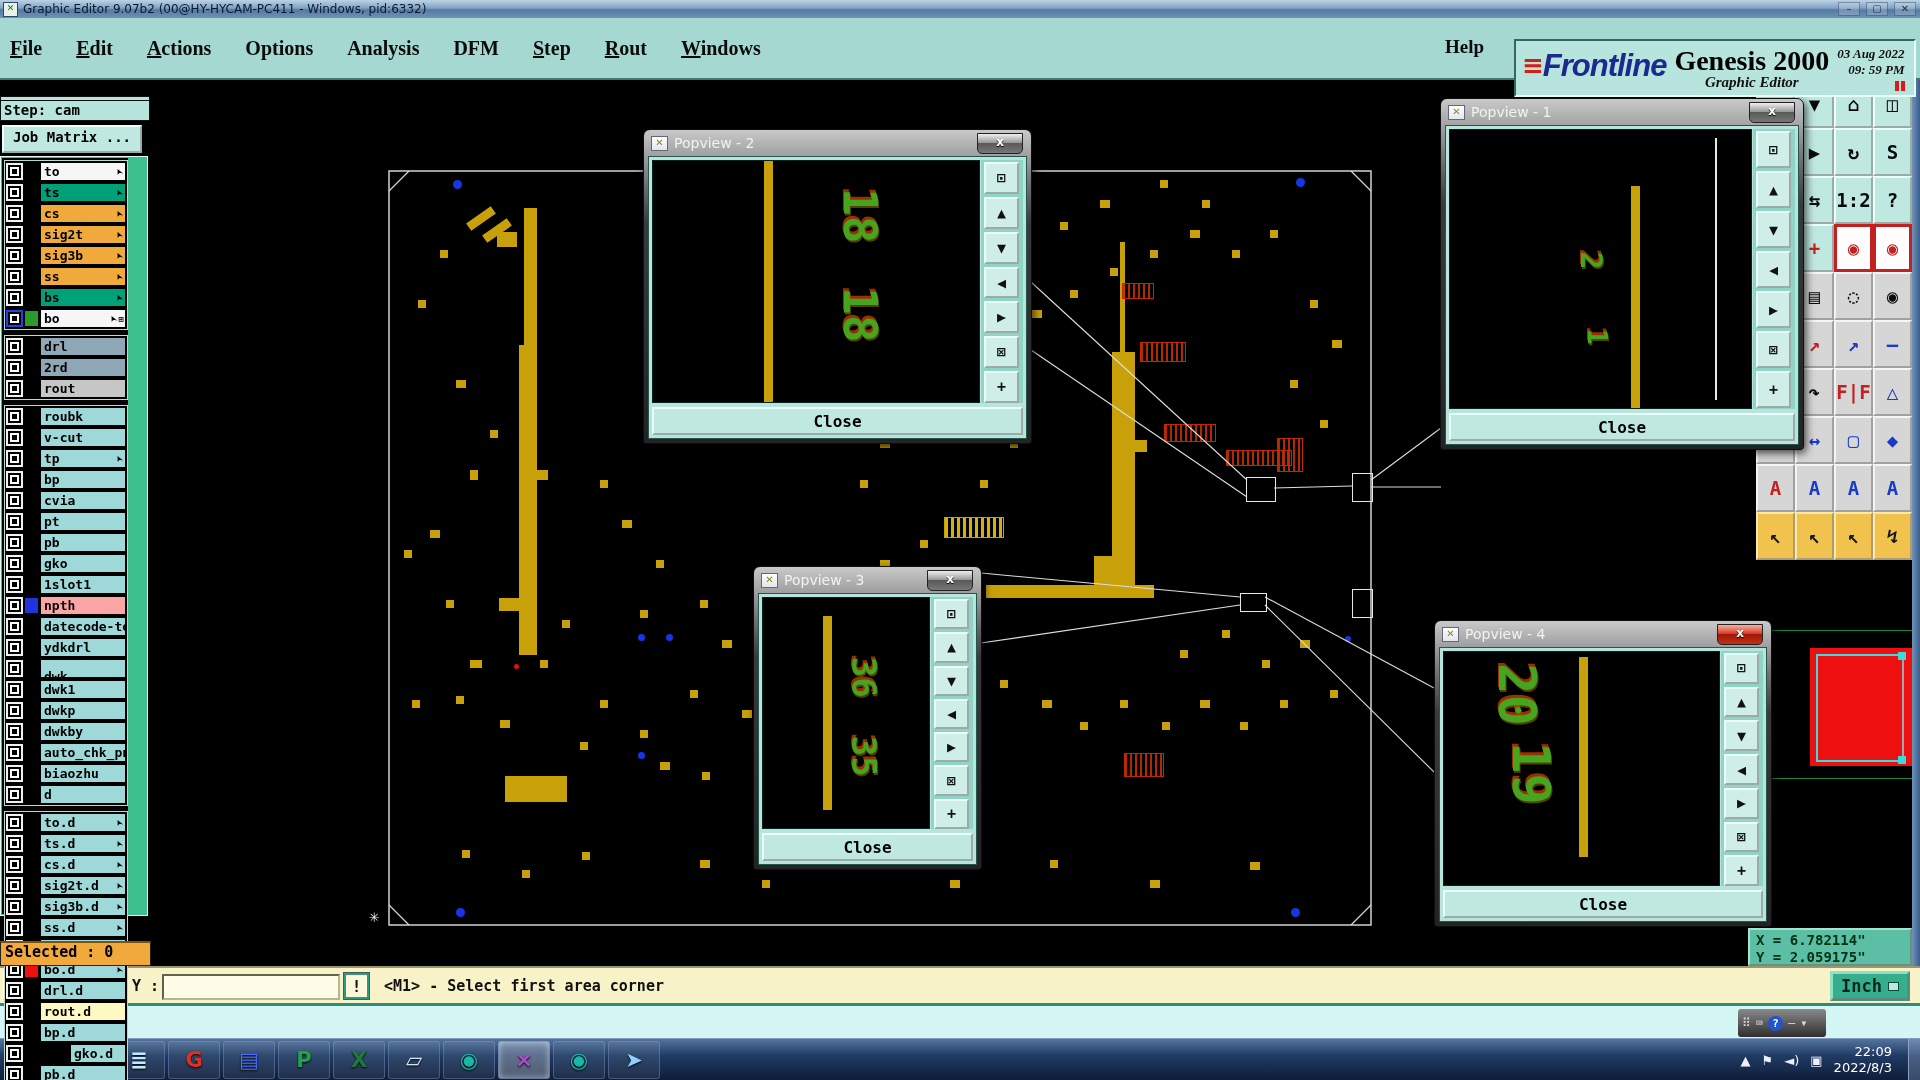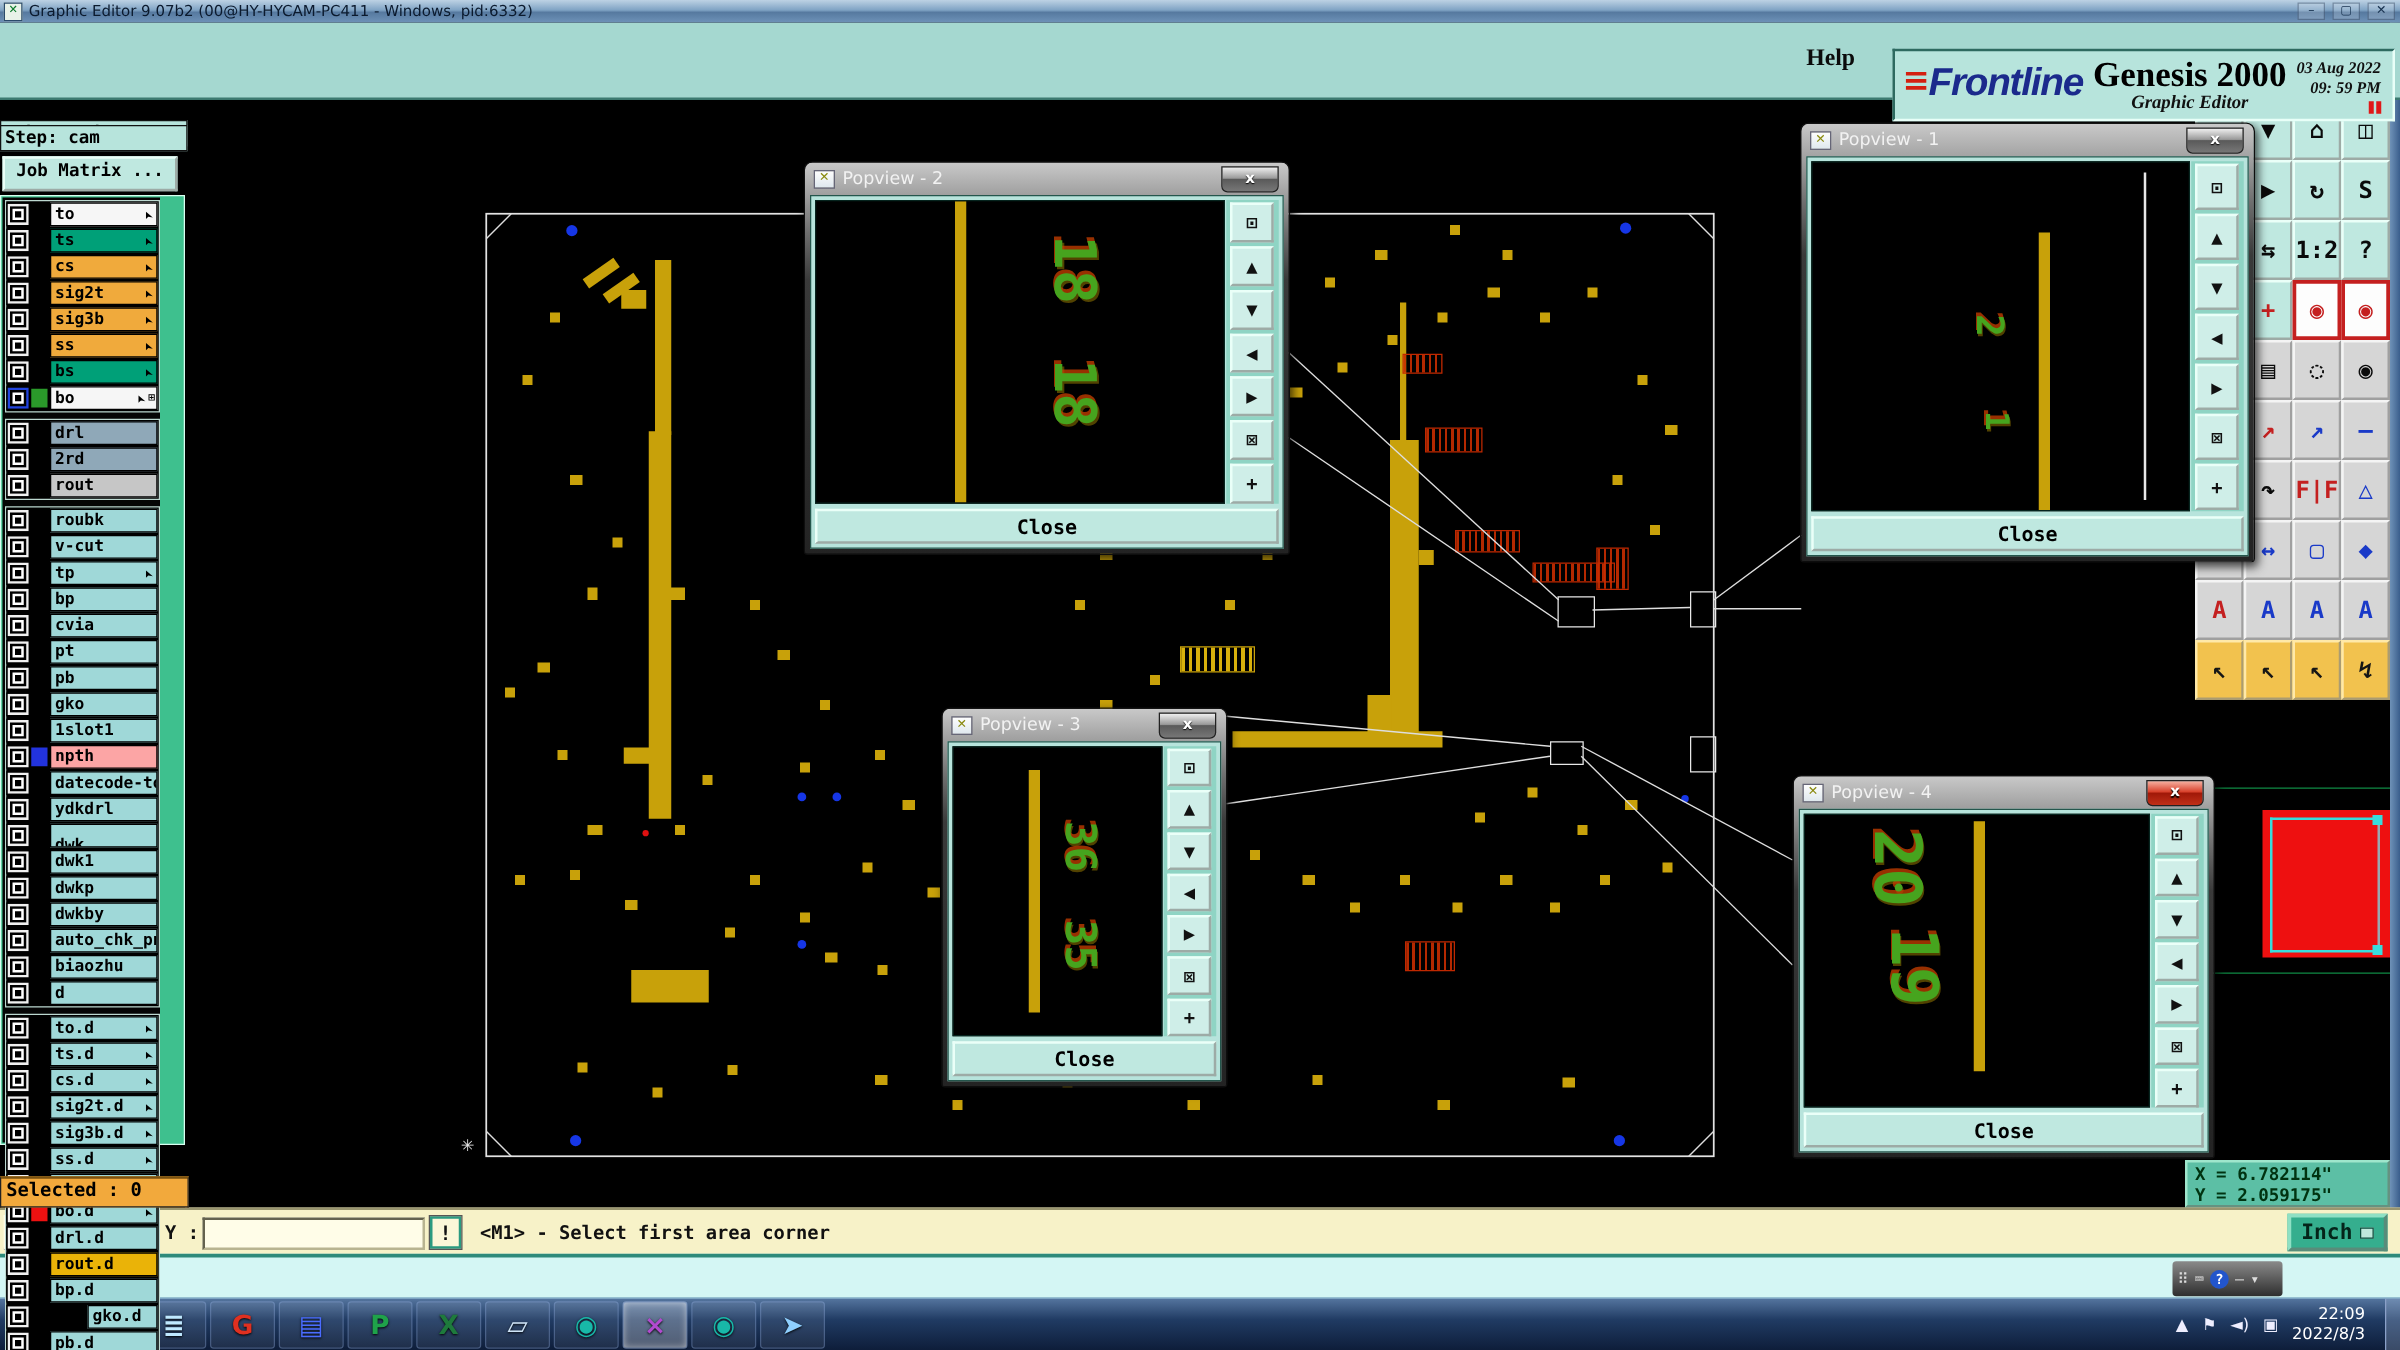--- a/index.html
+++ b/index.html
@@ -170,20 +170,31 @@
     <span class="app-ico">✕</span>
     <span>Graphic Editor 9.07b2 (00@HY-HYCAM-PC411 - Windows, pid:6332)</span>
     <span class="t-btns">
       <span>–</span>
       <span>▢</span>
       <span>✕</span>
     </span>
   </div>
 
   <div id="menubar">
+    <div id="menu-items">
+        <div class="menu-item u">File</div>
+        <div class="menu-item u">Edit</div>
+        <div class="menu-item u">Actions</div>
+        <div class="menu-item">Options</div>
+        <div class="menu-item">Analysis</div>
+        <div class="menu-item">DFM</div>
+        <div class="menu-item u">Step</div>
+        <div class="menu-item u">Rout</div>
+        <div class="menu-item u">Windows</div>
+      </div>
     <div id="help-item">Help</div>
     <div id="brand">
       <span class="stripes">≡</span>
       <span class="logo">Frontline</span>
       <span class="mid">
         <span class="product">Genesis 2000</span>
         <span class="subtitle">Graphic Editor</span>
       </span>
       <span class="right">
         <span>03 Aug 2022</span>
@@ -869,21 +880,21 @@
             <div class="lrow">
               <span class="lchk"></span>
               <span class="lsw"></span>
               <span class="lname" style="background: rgb(159, 216, 216);">
                 <i style="font-style: normal;">drl.d</i>
               </span>
             </div>
             <div class="lrow">
               <span class="lchk"></span>
               <span class="lsw"></span>
-              <span class="lname" style="background: #eab308;">
+              <span class="lname" style="background: #fef9c3;">
                 <i style="font-style: normal;">rout.d</i>
               </span>
             </div>
             <div class="lrow">
               <span class="lchk"></span>
               <span class="lsw"></span>
               <span class="lname" style="background: rgb(159, 216, 216);">
                 <i style="font-style: normal;">bp.d</i>
               </span>
             </div>

